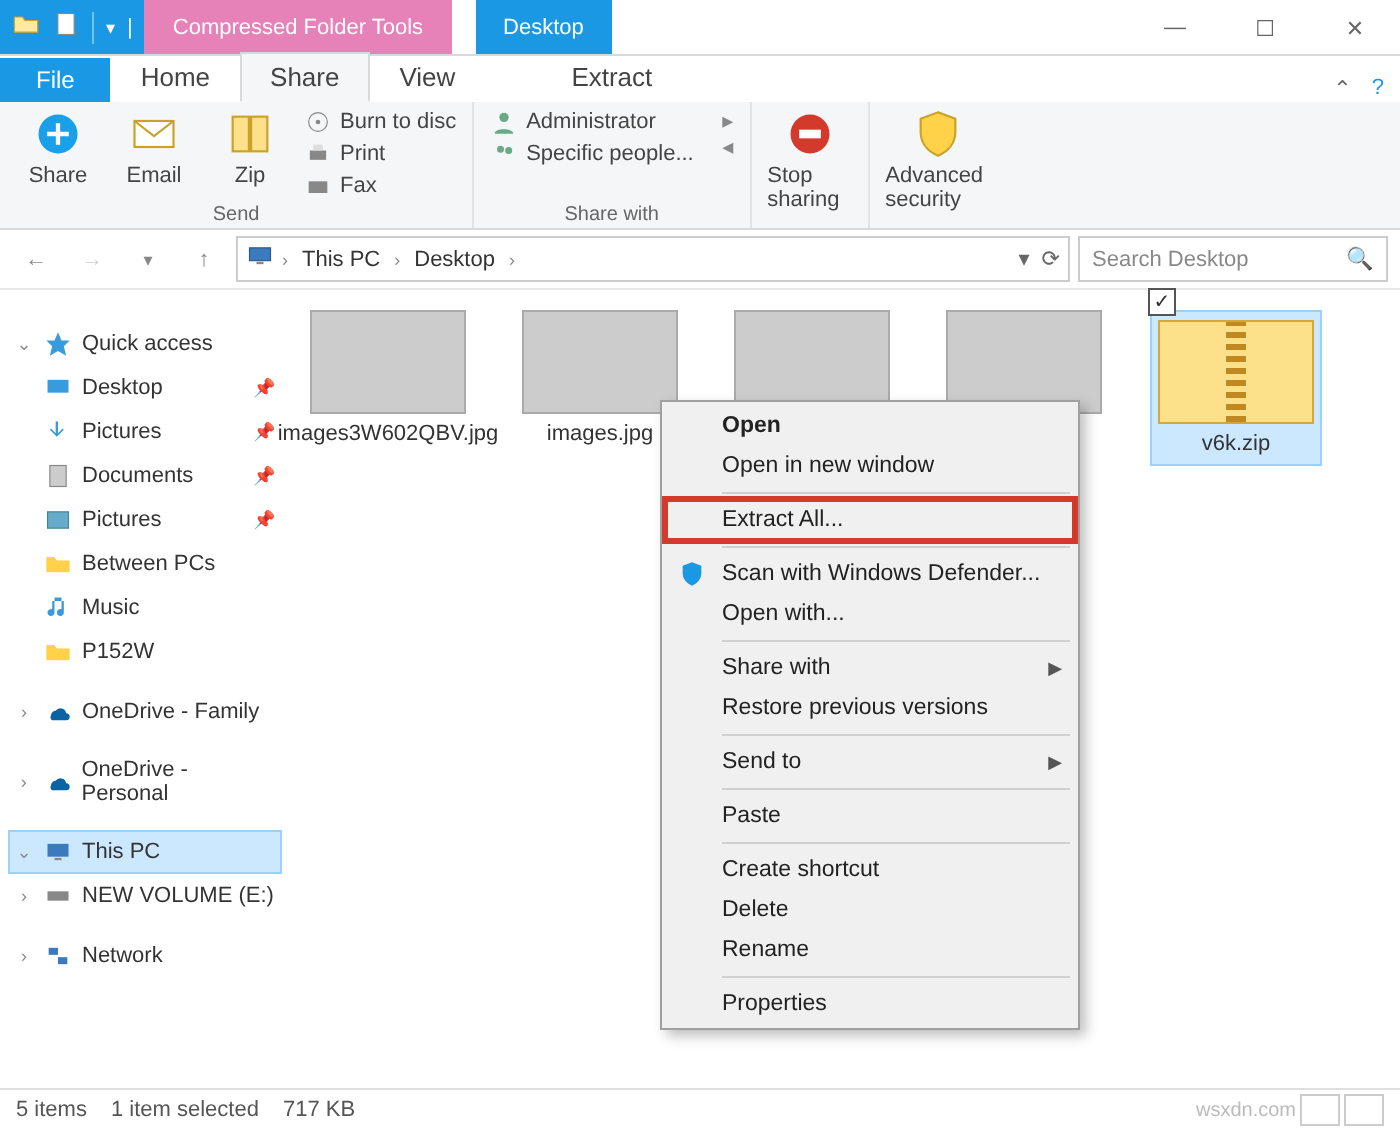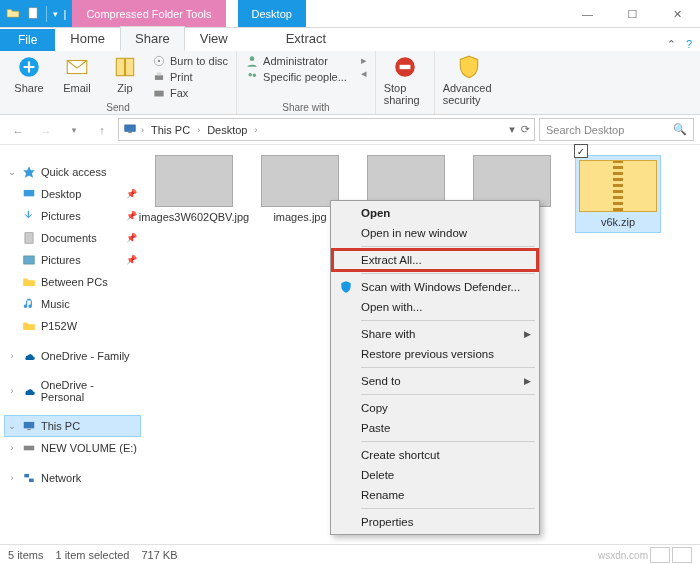--- a/index.html
+++ b/index.html
@@ -400,21 +400,20 @@
       <span>Share with</span>
       <span class="arr">▶</span>
     </div>
   <div class="mi">Restore previous versions</div>
   <div class="sep"></div>
   <div class="mi">
       <span>Send to</span>
       <span class="arr">▶</span>
     </div>
   <div class="sep"></div>
-  <div class="mi">Copy</div>
   <div class="mi">Paste</div>
   <div class="sep"></div>
   <div class="mi">Create shortcut</div>
   <div class="mi">Delete</div>
   <div class="mi">Rename</div>
   <div class="sep"></div>
   <div class="mi">Properties</div>
 </div>
 
 <div class="statusbar">

